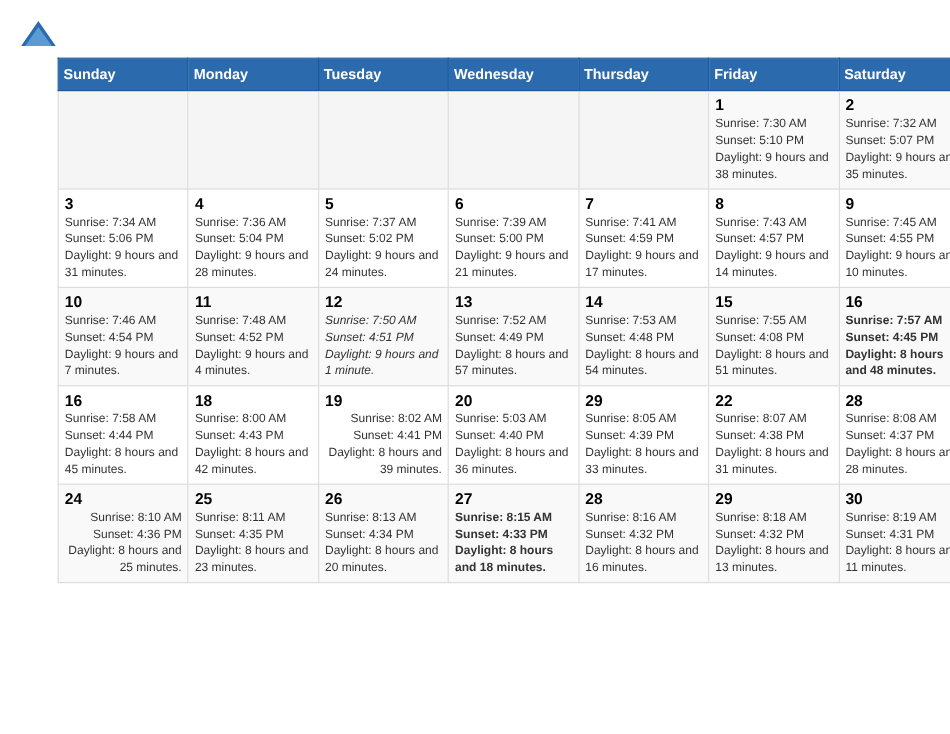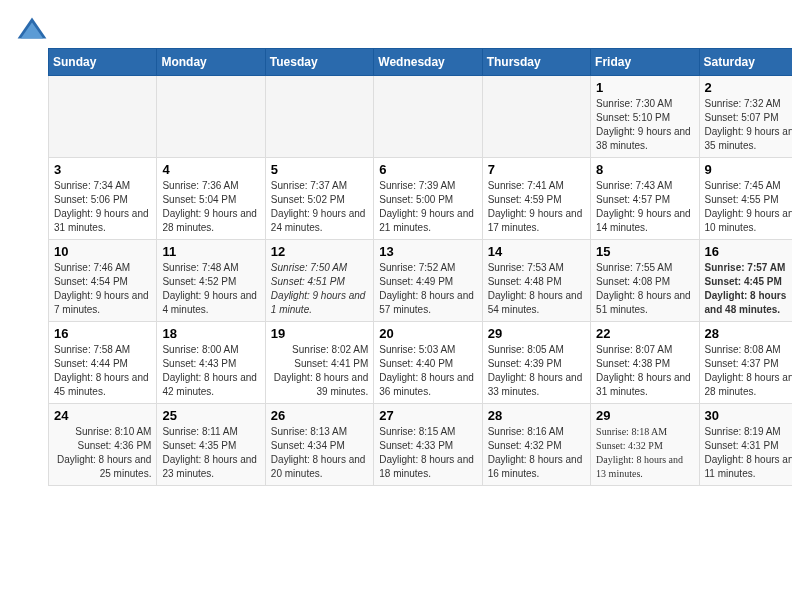--- a/index.html
+++ b/index.html
@@ -275,33 +275,33 @@
 Daylight: 8 hours and 23 minutes.</div>
         </td>
         <td>
           <span class="day-number">26</span>
           <div class="day-info" style="white-space: pre-line;">Sunrise: 8:13 AM
 Sunset: 4:34 PM
 Daylight: 8 hours and 20 minutes.</div>
         </td>
         <td>
           <span class="day-number">27</span>
-          <div class="day-info" style="white-space: pre-line;">Sunrise: 8:15 AM
+          <div class="day-info" style="white-space: pre-line; font-weight: bold;">Sunrise: 8:15 AM
 Sunset: 4:33 PM
 Daylight: 8 hours and 18 minutes.</div>
         </td>
         <td>
           <span class="day-number">28</span>
           <div class="day-info" style="white-space: pre-line;">Sunrise: 8:16 AM
 Sunset: 4:32 PM
 Daylight: 8 hours and 16 minutes.</div>
         </td>
         <td>
           <span class="day-number">29</span>
-          <div class="day-info" style="white-space: pre-line; font-family: Liberation Serif, serif;">Sunrise: 8:18 AM
+          <div class="day-info" style="white-space: pre-line;">Sunrise: 8:18 AM
 Sunset: 4:32 PM
 Daylight: 8 hours and 13 minutes.</div>
         </td>
         <td>
           <span class="day-number">30</span>
           <div class="day-info" style="white-space: pre-line;">Sunrise: 8:19 AM
 Sunset: 4:31 PM
 Daylight: 8 hours and 11 minutes.</div>
         </td>
       </tr>

